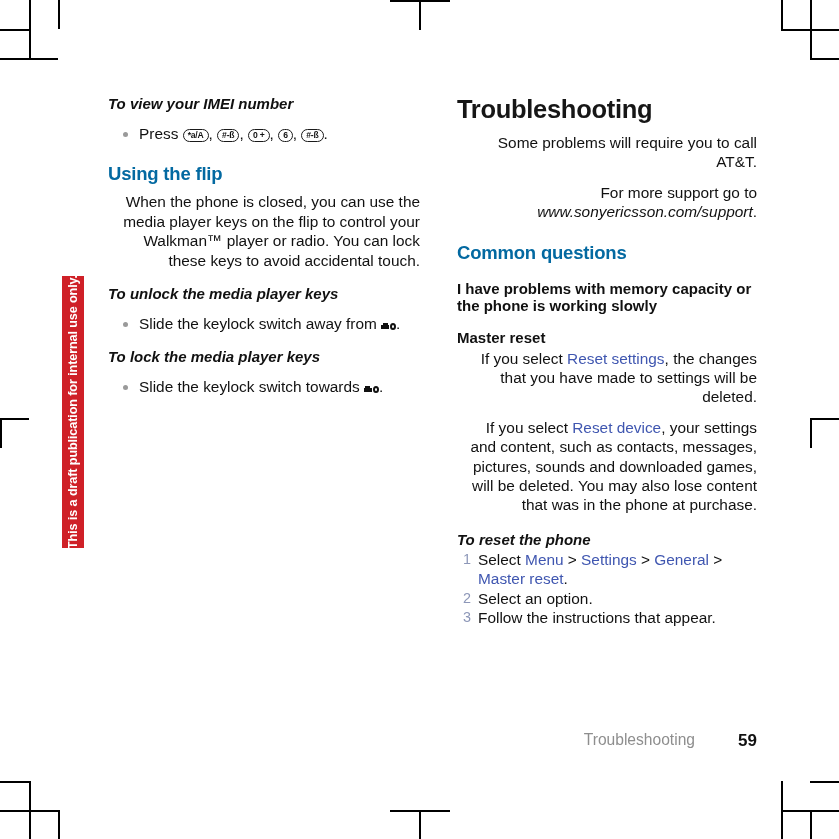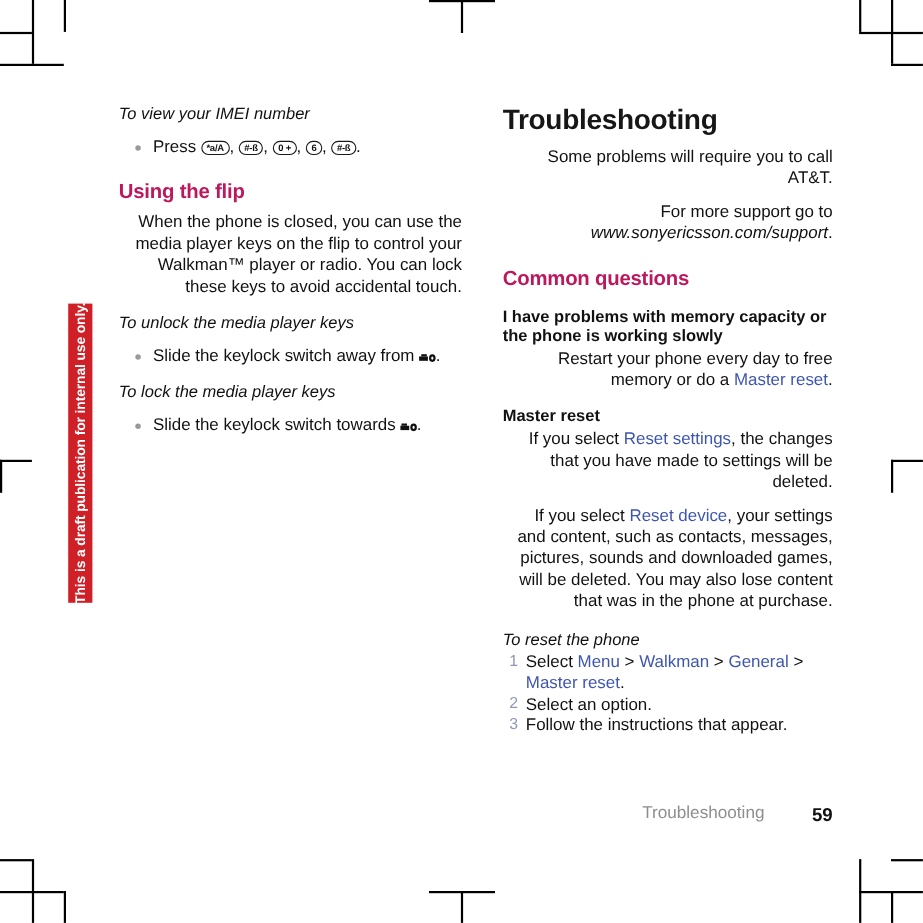--- a/index.html
+++ b/index.html
@@ -62,27 +62,27 @@
   .h1 {
     font-size: 25.5px;
     font-weight: bold;
     color: #161616;
     margin: 0 0 9px 0;
     letter-spacing: -0.3px;
   }
   .h2 {
     font-size: 18.5px;
     font-weight: bold;
-    color: #be185d;
+    color: #0369a1;
     margin: 20px 0 7px 0;
     letter-spacing: -0.2px;
   }
   .h3-italic {
     font-size: 15px;
-    font-weight: normal;
+    font-weight: bold;
     font-style: italic;
     color: #111111;
     margin: 15px 0 2px 0;
   }
   .h3-bold {
     font-size: 15px;
     font-weight: bold;
     color: #111111;
     margin: 15px 0 3px 0;
   }
@@ -292,33 +292,32 @@
     <div class="h1">Troubleshooting</div>
 
     <p class="body">Some problems will require you to call AT&amp;T.</p>
 
     <p class="body"><span>For more support go to </span><span class="ital">www.sonyericsson.com/support</span><span>.</span></p>
 
     <div class="h2">Common questions</div>
 
     <div class="h3-bold tight" style="margin-top:16px;">I have problems with memory capacity or the phone is working slowly</div>
 
-    <p class="body"><span>Restart your phone every day to free memory or do a </span><span class="lnk">Master reset</span><span>.</span></p>
 
     <div class="h3-bold">Master reset</div>
 
     <p class="body"><span>If you select </span><span class="lnk">Reset settings</span><span>, the changes that you have made to settings will be deleted.</span></p>
 
     <p class="body"><span>If you select </span><span class="lnk">Reset device</span><span>, your settings and content, such as contacts, messages, pictures, sounds and downloaded games, will be deleted. You may also lose content that was in the phone at purchase.</span></p>
 
     <div class="h3-italic" style="margin-top:16px;">To reset the phone</div>
 
     <ol class="steps">
       <li>
-        <span class="num">1</span><span>Select </span><span class="lnk">Menu</span><span> &gt; </span><span class="lnk">Walkman</span><span> &gt; </span><span class="lnk">General</span><span> &gt; </span><span class="lnk">Master reset</span><span>.</span>
+        <span class="num">1</span><span>Select </span><span class="lnk">Menu</span><span> &gt; </span><span class="lnk">Settings</span><span> &gt; </span><span class="lnk">General</span><span> &gt; </span><span class="lnk">Master reset</span><span>.</span>
       </li>
       <li>
         <span class="num">2</span><span>Select an option.</span>
       </li>
       <li>
         <span class="num">3</span><span>Follow the instructions that appear.</span>
       </li>
     </ol>
 
   </div>

